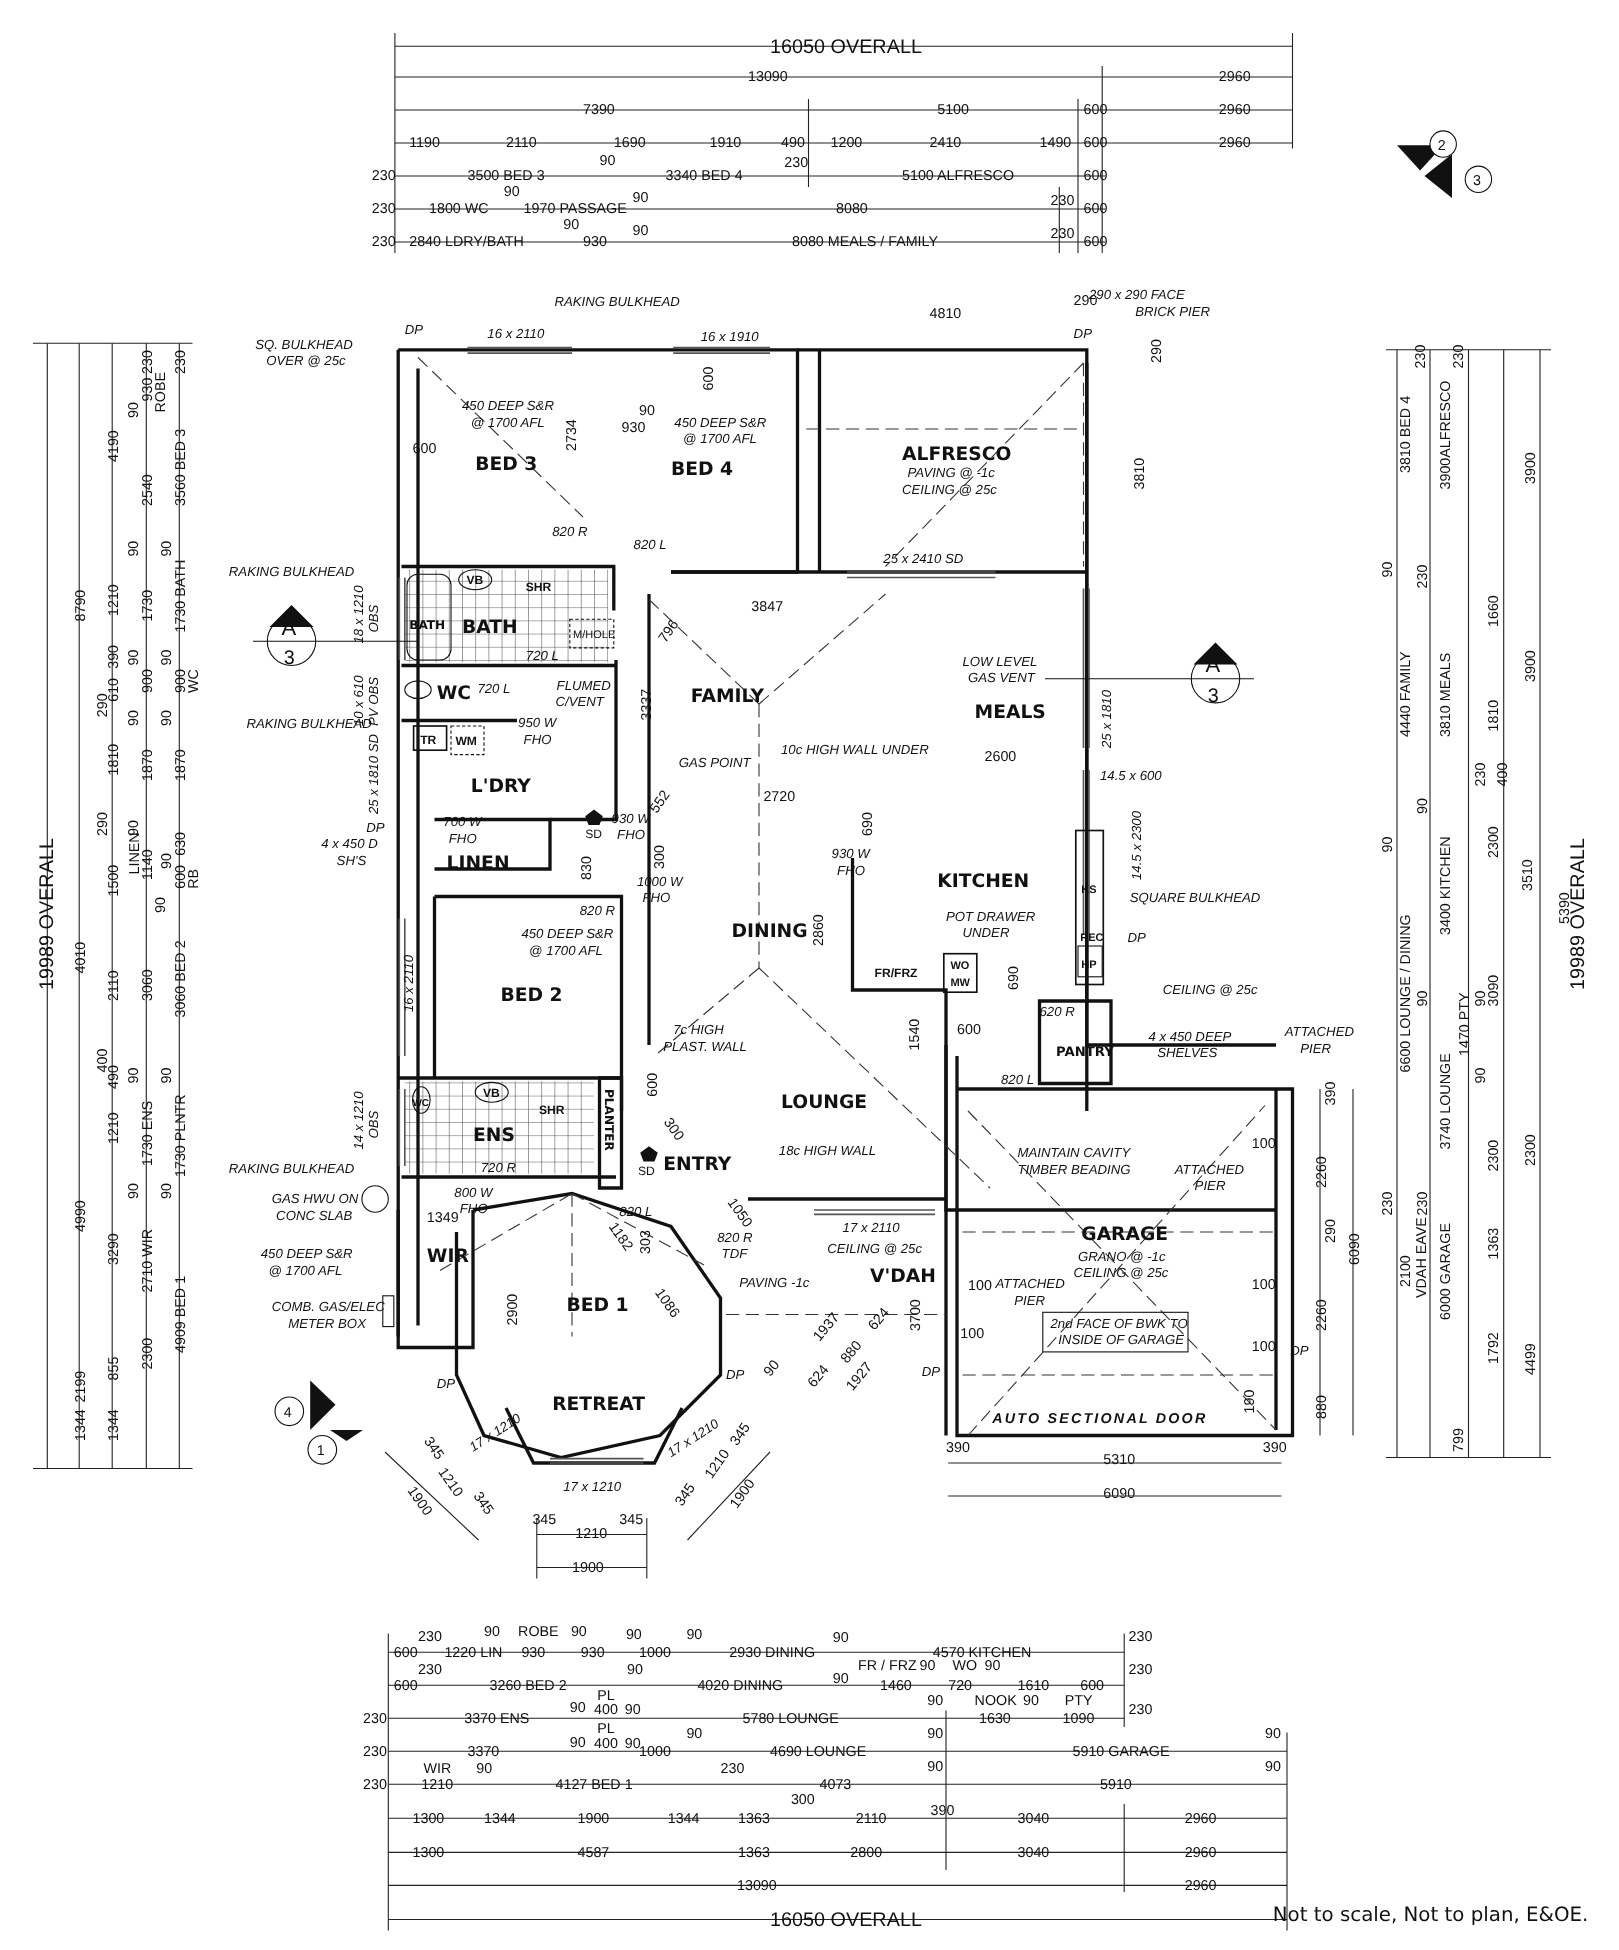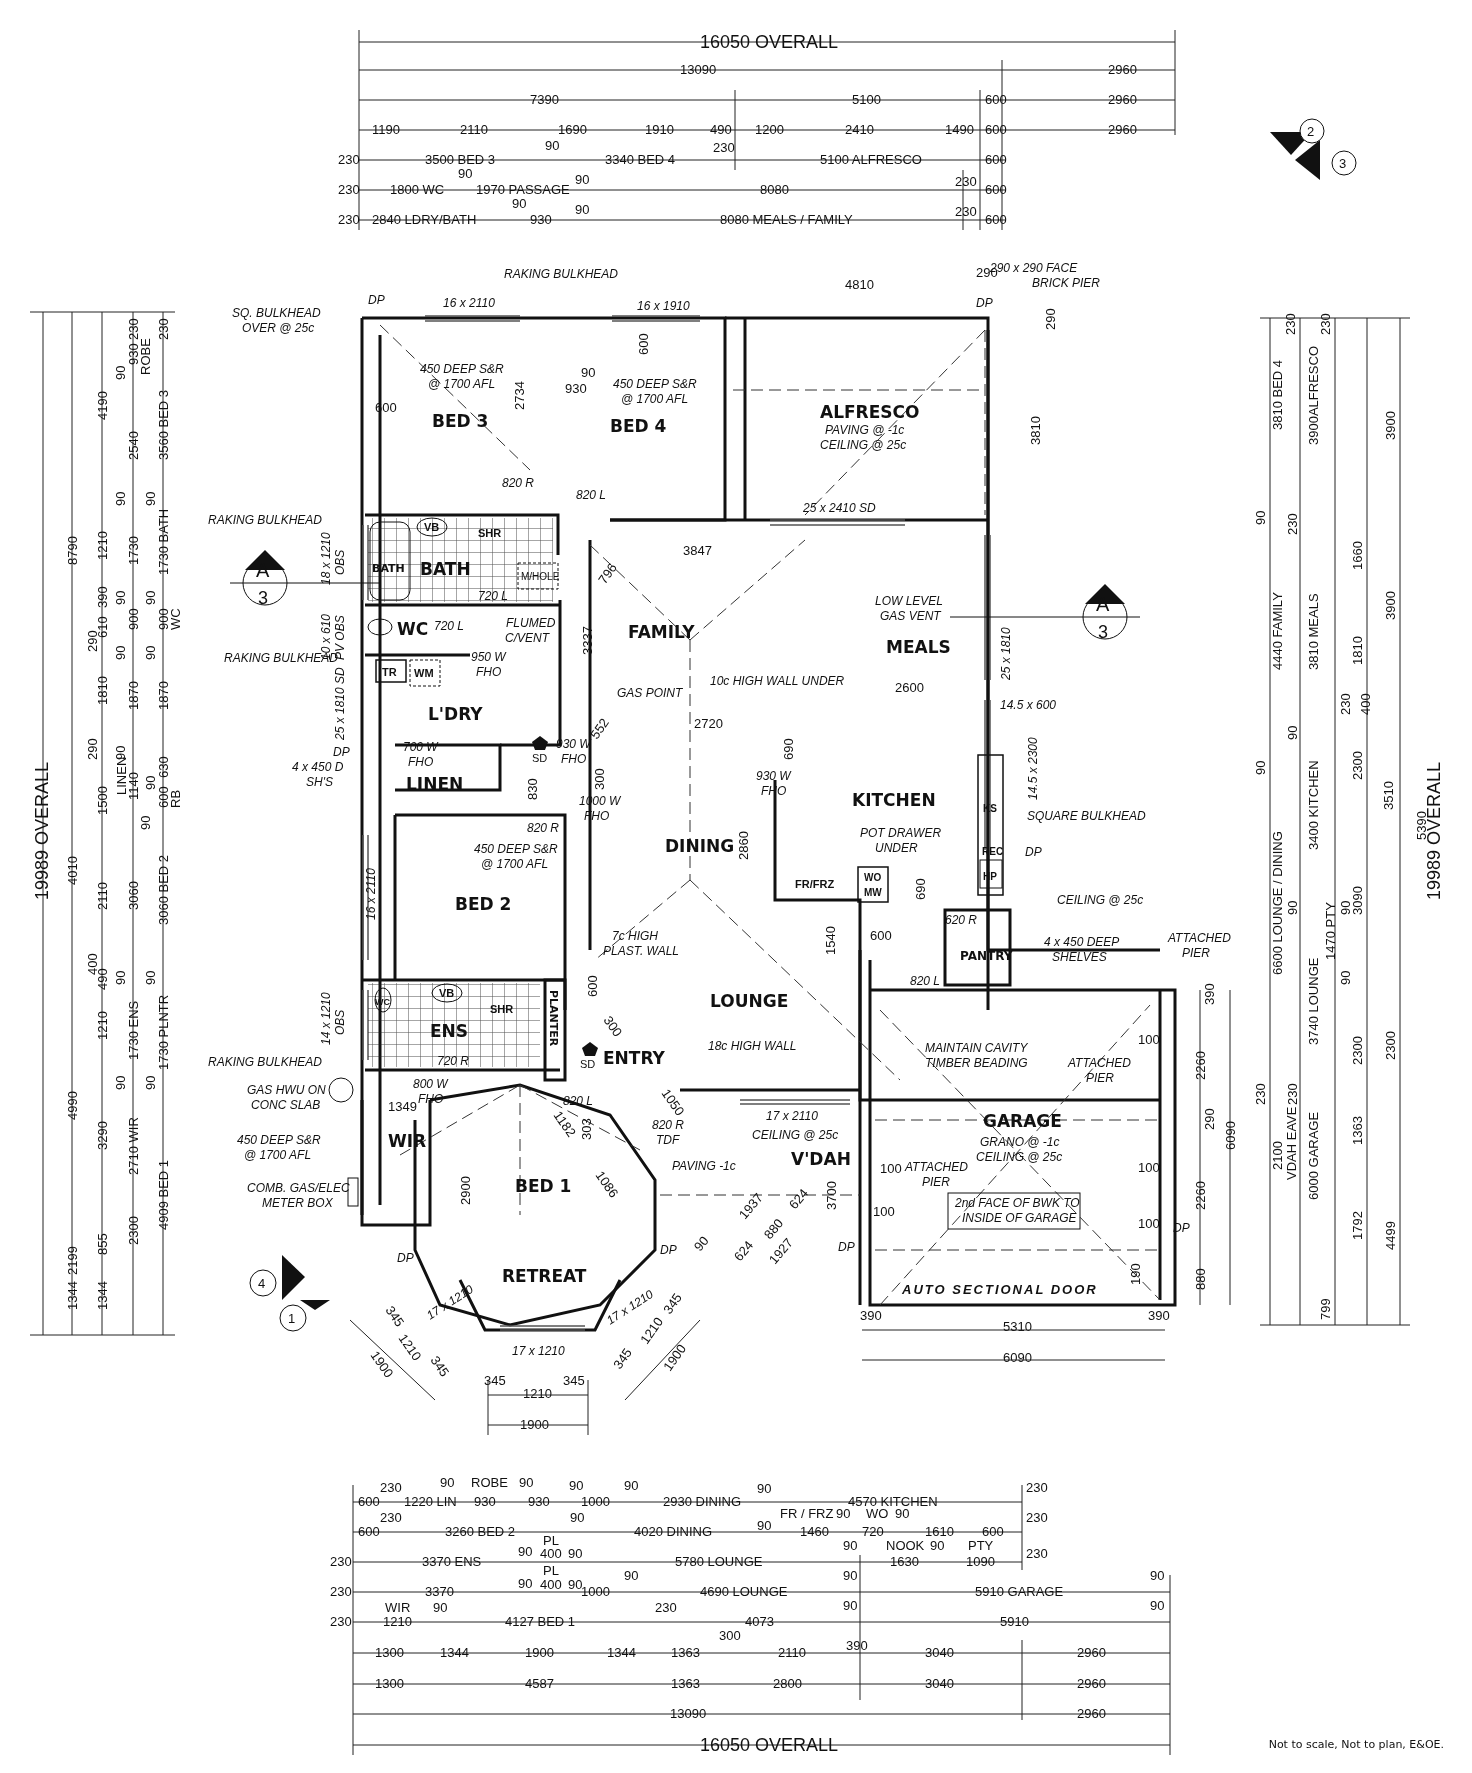--- a/index.html
+++ b/index.html
@@ -3,21 +3,21 @@
 <meta charset="utf-8">
 <style>
   html,body{margin:0;padding:0;background:#fff;}
   body{width:1472px;height:1773px;position:relative;overflow:hidden;font-family:"Liberation Sans",sans-serif;color:#111;}
   #plan{position:absolute;left:0;top:0;width:1472px;height:1773px;}
   svg text{font-family:"Liberation Sans",sans-serif;fill:#111;}
   .dim{font-size:13px;}
   .room{font-size:17px;font-weight:bold;font-family:"DejaVu Sans",sans-serif;}
   .note{font-size:12px;font-style:italic;}
   .big{font-size:18px;}
-  .footer{position:absolute;right:28px;bottom:22px;font-size:11px;font-family:"DejaVu Sans",sans-serif;}
+  .footer{position:absolute;right:28px;bottom:22px;font-size:18px;font-family:"DejaVu Sans",sans-serif;}
 </style>
 </head>
 <body>
 
 <svg id="plan" viewBox="0 0 1472 1773" xmlns="http://www.w3.org/2000/svg">
   <defs>
     <pattern id="tile" width="12" height="12" patternUnits="userSpaceOnUse">
       <path d="M12 0 L0 0 0 12" fill="none" stroke="#222" stroke-width="1"></path>
     </pattern>
   </defs>

